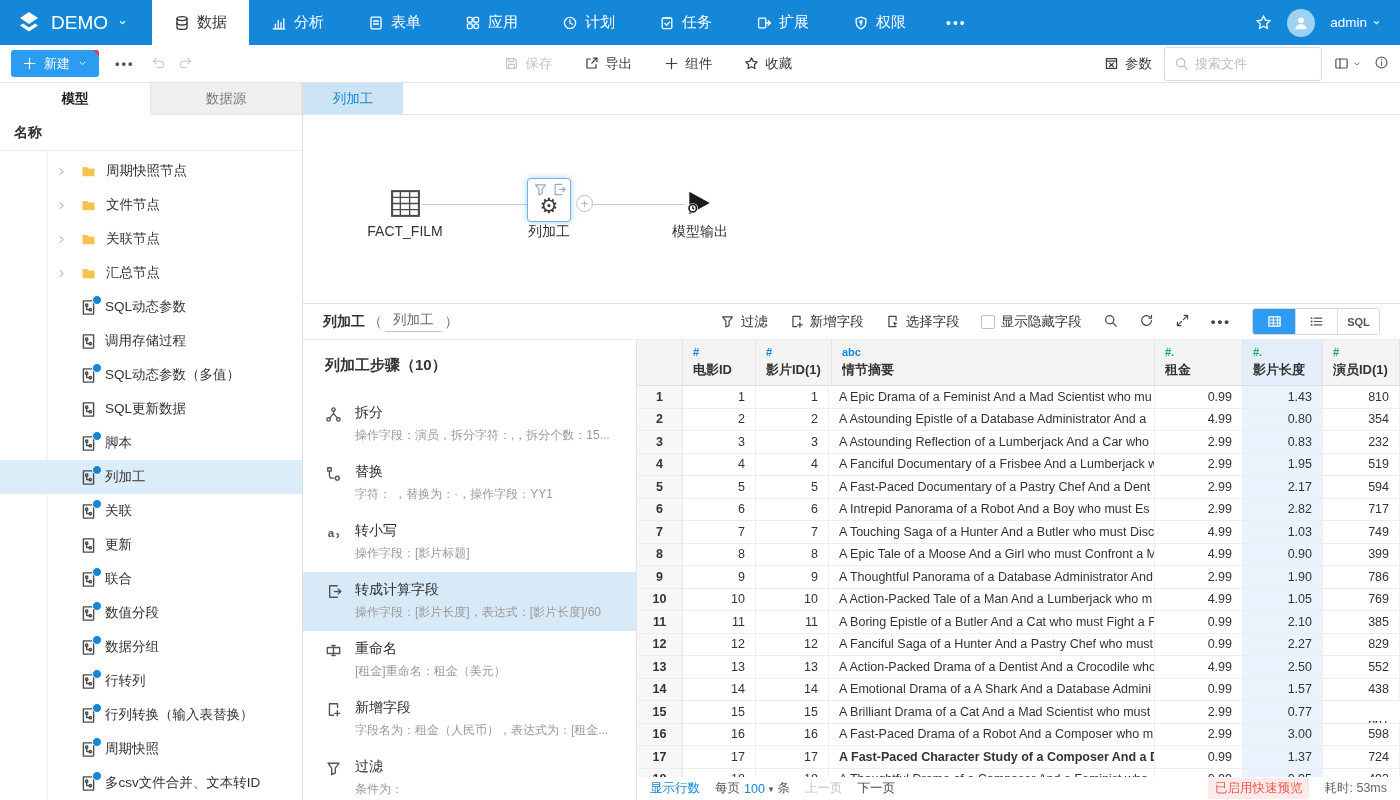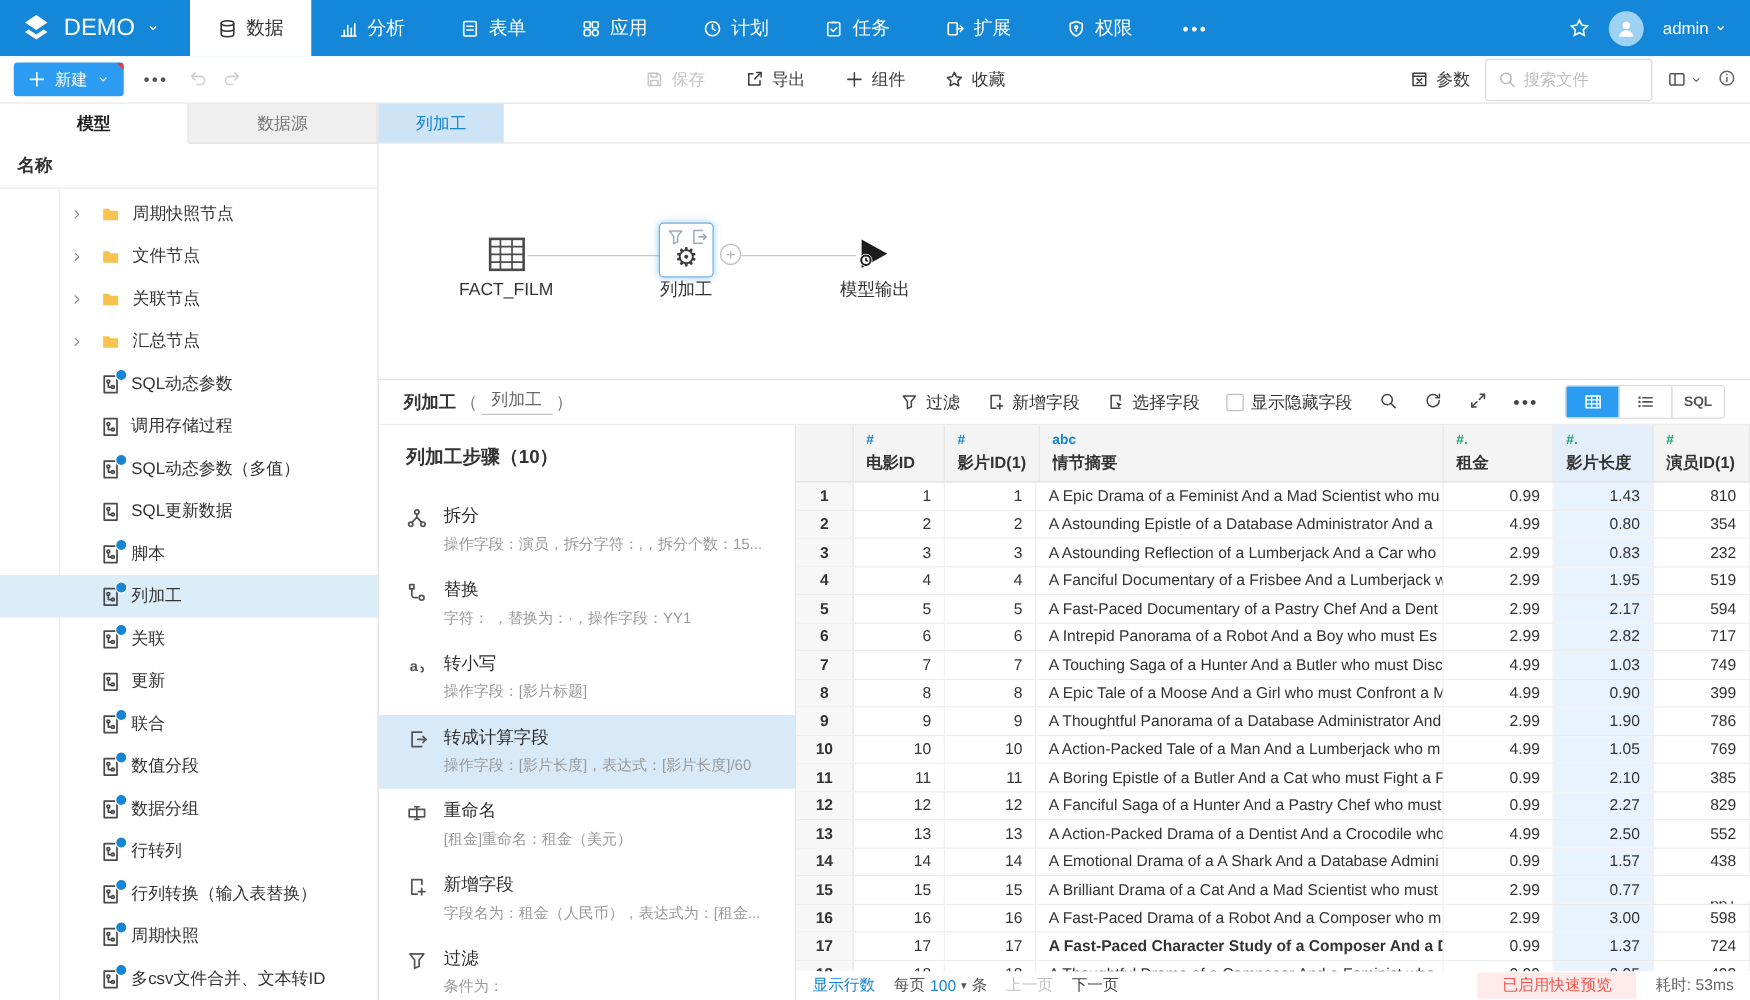--- a/index.html
+++ b/index.html
@@ -28,21 +28,21 @@
   .btn-new { position:relative; display:flex; align-items:center; gap:7px; background:#2b9cf2; color:#fff; height:27px; padding:0 11px; border-radius:3px; font-size:13px; cursor:pointer; }
   .btn-new svg { width:13px; height:13px; }
   .btn-new::after { content:""; position:absolute; top:0; right:0; border-top:6px solid #e23d3d; border-left:6px solid transparent; border-top-right-radius:3px; }
   .tb-dots { color:#555; letter-spacing:2px; font-weight:bold; padding:0 4px; }
   .tb-dim svg { width:17px; height:17px; color:#cfcfcf; }
   .spacer { flex:1; }
   .tool-group { display:flex; align-items:center; gap:32px; }
   .tool-item { display:flex; align-items:center; gap:6px; color:#3c3c3c; font-size:13.5px; cursor:pointer; }
   .tool-item svg { width:15px; height:15px; }
   .tool-item.disabled { color:#c6c6c6; }
-  .search-box { display:flex; align-items:center; gap:6px; border:1px solid #dcdcdc; border-radius:3px; height:27px; padding:16px 9px; width:134px; color:#b9b9b9; }
+  .search-box { display:flex; align-items:center; gap:6px; border:1px solid #dcdcdc; border-radius:3px; height:27px; padding:16px 9px; width:158px; color:#b9b9b9; }
   .search-box svg { width:14px; height:14px; }
   .search-box input { border:none; outline:none; flex:1; min-width:0; font-size:13px; color:#333; font-family:inherit; }
   .search-box input::placeholder { color:#bdbdbd; }
   .layout-tog { display:flex; align-items:center; gap:3px; color:#555; }
   .layout-tog svg { width:15px; height:15px; }
   .info-i svg { width:16px; height:16px; color:#666; }
 
   
   .main { display:flex; height:717px; }
 
@@ -121,21 +121,21 @@
   .rownum { width:46px; flex:none; background:#f7f7f7; font-weight:bold; display:flex; align-items:center; justify-content:center; border-right:1px solid #e5e5e5; }
   .td { display:flex; align-items:center; padding:0 10px; border-right:1px solid #f0f0f0; overflow:hidden; white-space:nowrap; }
   .td.num { justify-content:flex-end; }
   .td.hl { background:#e9f3fd; }
   .pagebar { height:23px; flex:none; display:flex; align-items:center; gap:15px; padding:0 13px; font-size:12.5px; color:#555; }
   .link-blue { color:#1685d3; cursor:pointer; }
   .per-page { display:flex; align-items:center; gap:4px; }
   .pp-caret { font-size:9px; color:#555; }
   .page-prev { color:#c3c3c3; }
   .page-next { color:#444; cursor:pointer; }
-  .fast-preview { margin-left:auto; background:#fdeaea; color:#f2564d; padding:2px 20px; }
+  .fast-preview { margin-left:auto; background:#fdeaea; color:#f2564d; padding:2px 7px; }
   .elapsed { color:#666; }
 </style>
 </head>
 <body>
 
 <div class="topnav">
   <div class="brand">
     <svg width="26" height="26" viewBox="0 0 26 26">
       <path d="M13 2l9 6-9 6-9-6z M7 13.5l6 4 6-4 3 2-9 6-9-6z" fill="#fff"></path>
     </svg>

